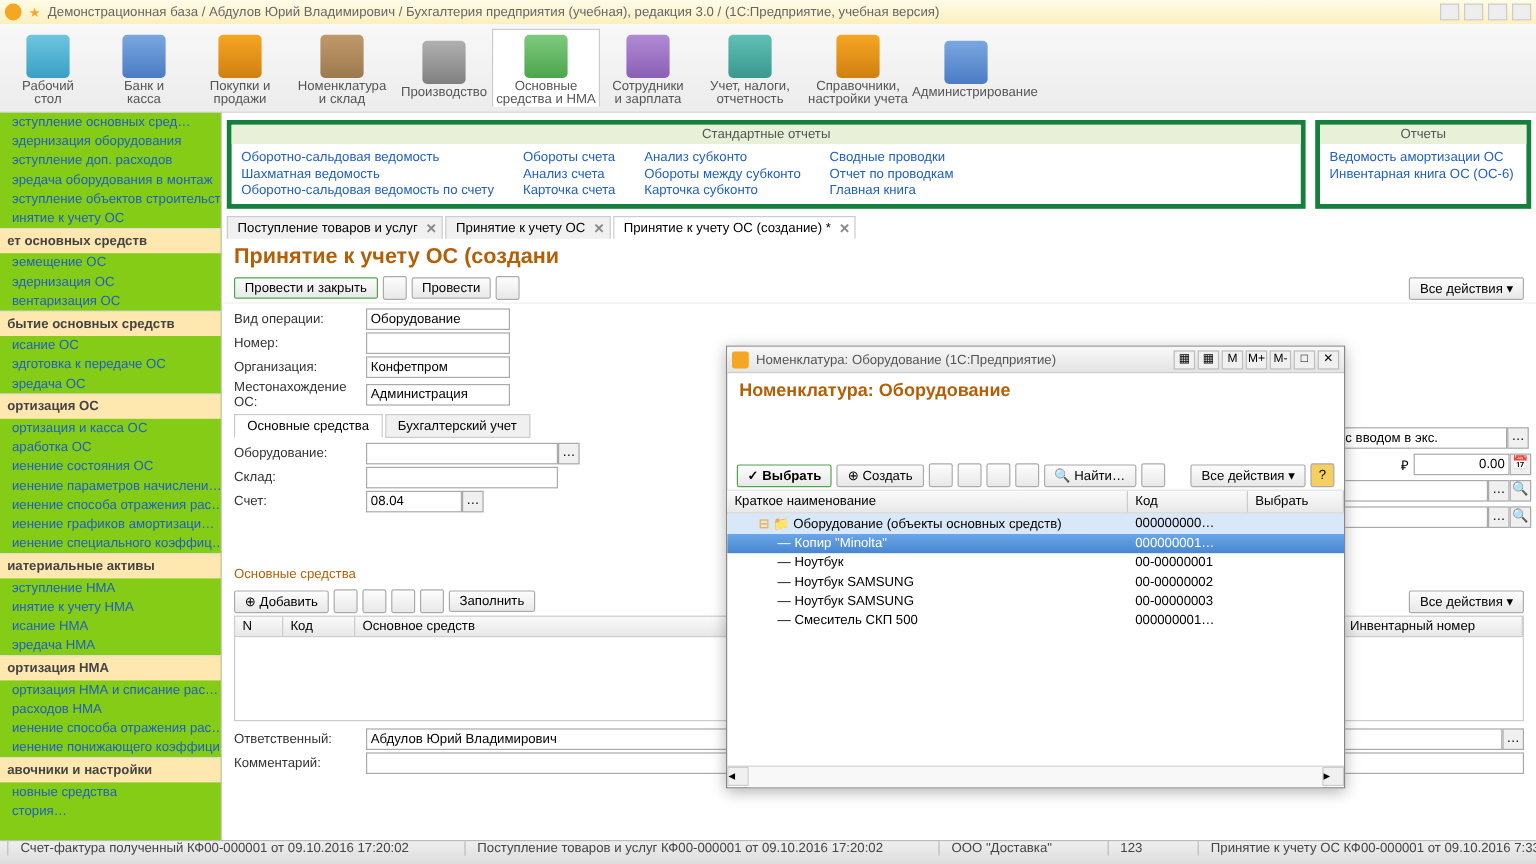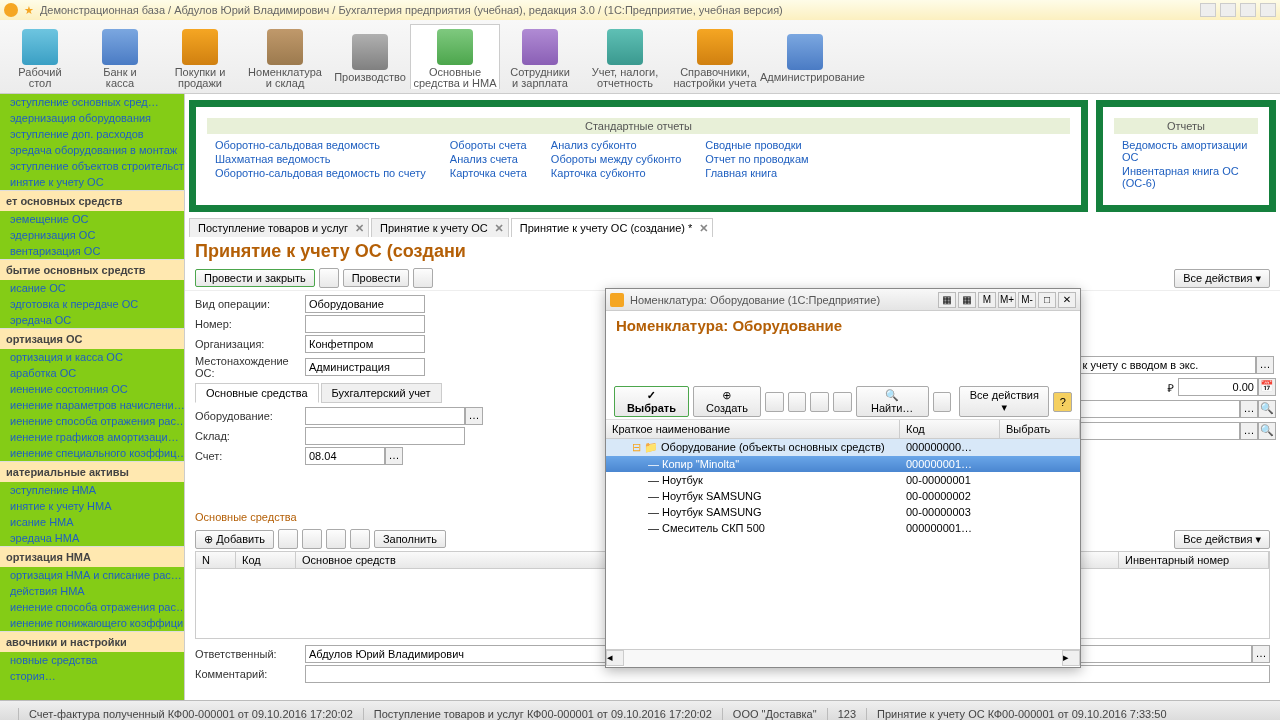--- a/index.html
+++ b/index.html
@@ -23,21 +23,21 @@
 .ticon2.purple{background:linear-gradient(#b08bd4,#8a5fb5);} .ticon2.teal{background:linear-gradient(#5fc0b5,#3a998f);}
 
 .main { display:flex; height:606px; }
 .sidebar { width:185px; background:#84cc16; border-right:1px solid #ccc; overflow:hidden; }
 .sidebar .grp { padding:4px 6px; font-weight:bold; background:#ffe8b0; border-top:1px solid #ddd; color:#444; }
 .sidebar .itm { padding:2px 6px 2px 10px; color:#2060c0; cursor:pointer; white-space:nowrap; overflow:hidden; }
 
 .content { flex:1; position:relative; background:#fff; }
 
 .reports { display:flex; margin:6px 4px 0; gap:8px; }
-.rept-box { border:7px solid #15803d; padding:11px; }
+.rept-box { border:4px solid #15803d; padding:0; }
 .rept-box .hdr { background:#e8f0d8; text-align:center; padding:2px; color:#555; }
 .rept-box .links { display:flex; gap:24px; padding:4px 8px; }
 .rept-box .col a { display:block; color:#2060c0; padding:1px 0; cursor:pointer; }
 
 .tabs { display:flex; margin:6px 4px 0; }
 .tab { border:1px solid #ccc; border-bottom:none; padding:3px 20px 3px 8px; margin-right:2px; background:#f0f0f0; position:relative; cursor:pointer; }
 .tab.active { background:#fff; }
 .tab .x { position:absolute; right:4px; top:3px; color:#888; font-weight:bold; }
 
 .page-title { color:#b45f06; font-size:18px; font-weight:bold; padding:4px 10px; }
@@ -56,21 +56,21 @@
 
 .subtabs { display:flex; margin:4px 0; }
 .subtab { border:1px solid #ccc; padding:3px 10px; background:#f0f0f0; cursor:pointer; margin-right:2px; }
 .subtab.active { background:#fff; border-bottom-color:#fff; }
 
 .sect-title { color:#b45f06; padding:4px 0; }
 .gridhead { display:flex; background:linear-gradient(#fafafa,#e8e8e8); border:1px solid #ccc; }
 .gridhead .gh { padding:2px 6px; border-right:1px solid #ccc; }
 
 
-.popup { position:absolute; left:420px; top:194px; width:476px; background:#fff; border:1px solid #888; box-shadow:0 3px 12px rgba(0,0,0,.3); }
+.popup { position:absolute; left:420px; top:194px; width:516px; background:#fff; border:1px solid #888; box-shadow:0 3px 12px rgba(0,0,0,.3); }
 .popup-tb { height:22px; background:linear-gradient(#f8f8f8,#e4e4e4); display:flex; align-items:center; padding:0 4px; border-bottom:1px solid #ccc; }
 .popup-tb .picon { width:14px; height:14px; background:#f5a623; border-radius:2px; margin-right:6px; }
 .popup-tb .ptitle { color:#555; }
 .popup-tb .pbtns { margin-left:auto; display:flex; gap:2px; }
 .popup-tb .pbtn { width:18px; height:16px; border:1px solid #bbb; background:#f0f0f0; text-align:center; line-height:14px; cursor:pointer; font-size:10px; }
 .popup-title { color:#b45f06; font-size:15px; font-weight:bold; padding:6px 10px; }
 .popup-toolbar { display:flex; gap:4px; padding:2px 8px; align-items:center; border-bottom:1px solid #ddd;margin-top:44px; }
 .btn.sel { border-color:#4ca64c; font-weight:bold; }
 .popup-gridhead { display:flex; background:linear-gradient(#fafafa,#e8e8e8); border-bottom:1px solid #ccc; }
 .popup-gridhead .pgh { padding:3px 6px; border-right:1px solid #ccc; }
@@ -83,21 +83,21 @@
 .pc.name{flex:1;} .pc.code{width:100px;} .pc.art{width:80px;}
 .pc .ind1{display:inline-block;width:20px;} .pc .ind2{display:inline-block;width:36px;}
 .pc .fold{color:#f5a623;}
 .popup-scroll { height:18px; border-top:1px solid #ccc; display:flex; }
 .popup-scroll .sbtn{width:18px;height:16px;border:1px solid #ccc;background:#f0f0f0;cursor:pointer;}
 .popup-scroll .track{flex:1;background:#f8f8f8;}
 
 .right-pane { position:absolute; right:4px; top:260px; width:330px; font-size:11px; }
 .right-pane .row .lbl { width:80px; text-align:right; padding-right:6px; }
 
-.statusbar { position:absolute; bottom:0; left:0; right:0; height:20px; background:linear-gradient(#efefef,#dcdcdc); border-top:1px solid #bbb; display:flex; align-items:flex-end; padding:0 18px; color:#444; }
+.statusbar { position:absolute; bottom:0; left:0; right:0; height:20px; background:linear-gradient(#efefef,#dcdcdc); border-top:1px solid #bbb; display:flex; align-items:flex-start; padding:0 6px; color:#444;gap:36px; }
 .statusbar .sitm { padding:0 10px; border-left:1px solid #bbb; white-space:nowrap; }
 </style>
 </head>
 <body>
 
 <div class="titlebar">
   <span class="ticon"></span>
   <span class="star">★</span>
   <span>Демонстрационная база / Абдулов Юрий Владимирович / Бухгалтерия предприятия (учебная), редакция 3.0 / (1С:Предприятие, учебная версия)</span>
   <div class="titlebar-right">
@@ -175,21 +175,21 @@
       <div class="itm">иенение способа отражения рас…</div>
       <div class="itm">иенение графиков амортизаци…</div>
       <div class="itm">иенение специального коэффиц…</div>
       <div class="grp">иатериальные активы</div>
       <div class="itm">эступление НМА</div>
       <div class="itm">инятие к учету НМА</div>
       <div class="itm">исание НМА</div>
       <div class="itm">эредача НМА</div>
       <div class="grp">ортизация НМА</div>
       <div class="itm">ортизация НМА и списание рас…</div>
-      <div class="itm">действия НМА</div>
+      <div class="itm">расходов НМА</div>
       <div class="itm">иенение способа отражения рас…</div>
       <div class="itm">иенение понижающего коэффици…</div>
       <div class="grp">авочники и настройки</div>
       <div class="itm">новные средства</div>
       <div class="itm">стория…</div>
     </div>
 
   <div class="content">
     <div class="reports">
       <div class="rept-box" style="flex:1">

